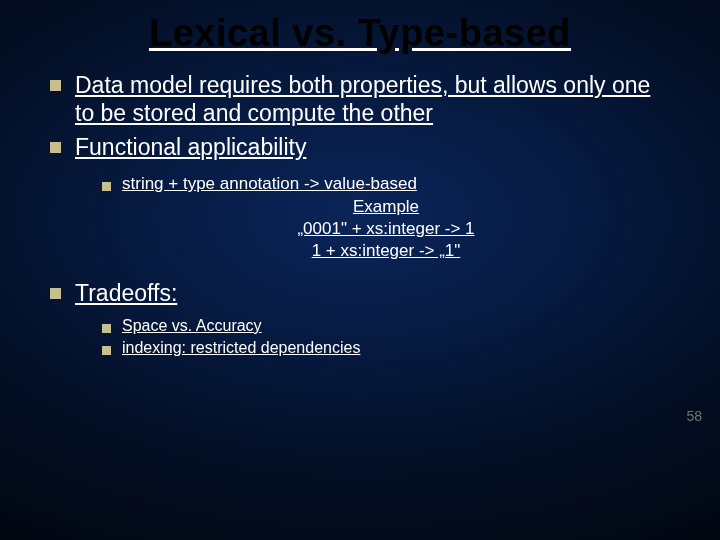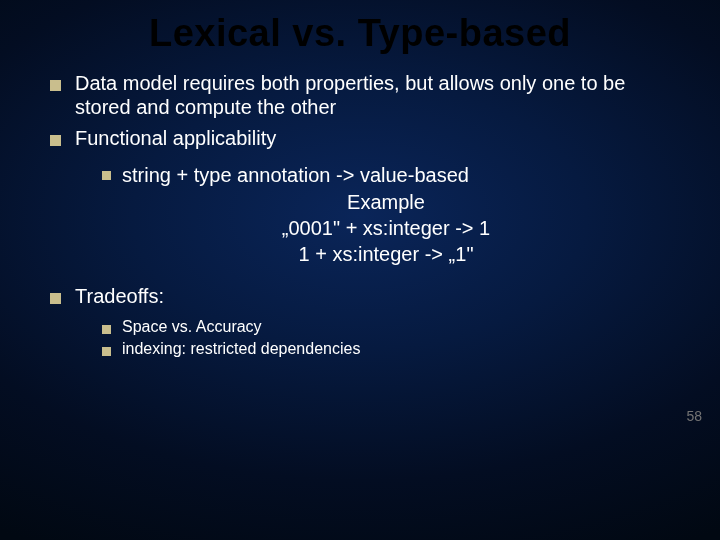--- a/index.html
+++ b/index.html
@@ -13,49 +13,50 @@
   }
   body {
     background: radial-gradient(ellipse 90% 70% at 50% 40%, #0a2559 0%, #061a40 35%, #030d22 70%, #010812 100%);
   }
   .slide {
     box-sizing: border-box;
     width: 720px;
     height: 436px;
     padding: 12px 50px 15px 50px;
     position: relative;
+    text-decoration: underline;
   }
   .title {
     font-size: 38px;
     font-weight: bold;
     text-align: center;
     color: #000000;
     margin: 0 0 16px 0;
     letter-spacing: 0.5px;
   }
   .L1 {
-    font-size: 20px;
+    font-size: 23px;
     line-height: 1.22;
     margin-bottom: 6px;
     display: flex;
   }
   .L1 .bullet {
     width: 11px;
     height: 11px;
     background: #c9be8d;
     flex: 0 0 11px;
     margin-top: 9px;
     margin-right: 14px;
   }
   .L1 .text {
     flex: 1;
   }
   .L2block {
     margin-left: 52px;
-    font-size: 20px;
+    font-size: 17px;
     line-height: 1.32;
     margin-top: 12px;
     margin-bottom: 16px;
   }
   .L2 {
     display: flex;
   }
   .L2 .bullet {
     width: 9px;
     height: 9px;

